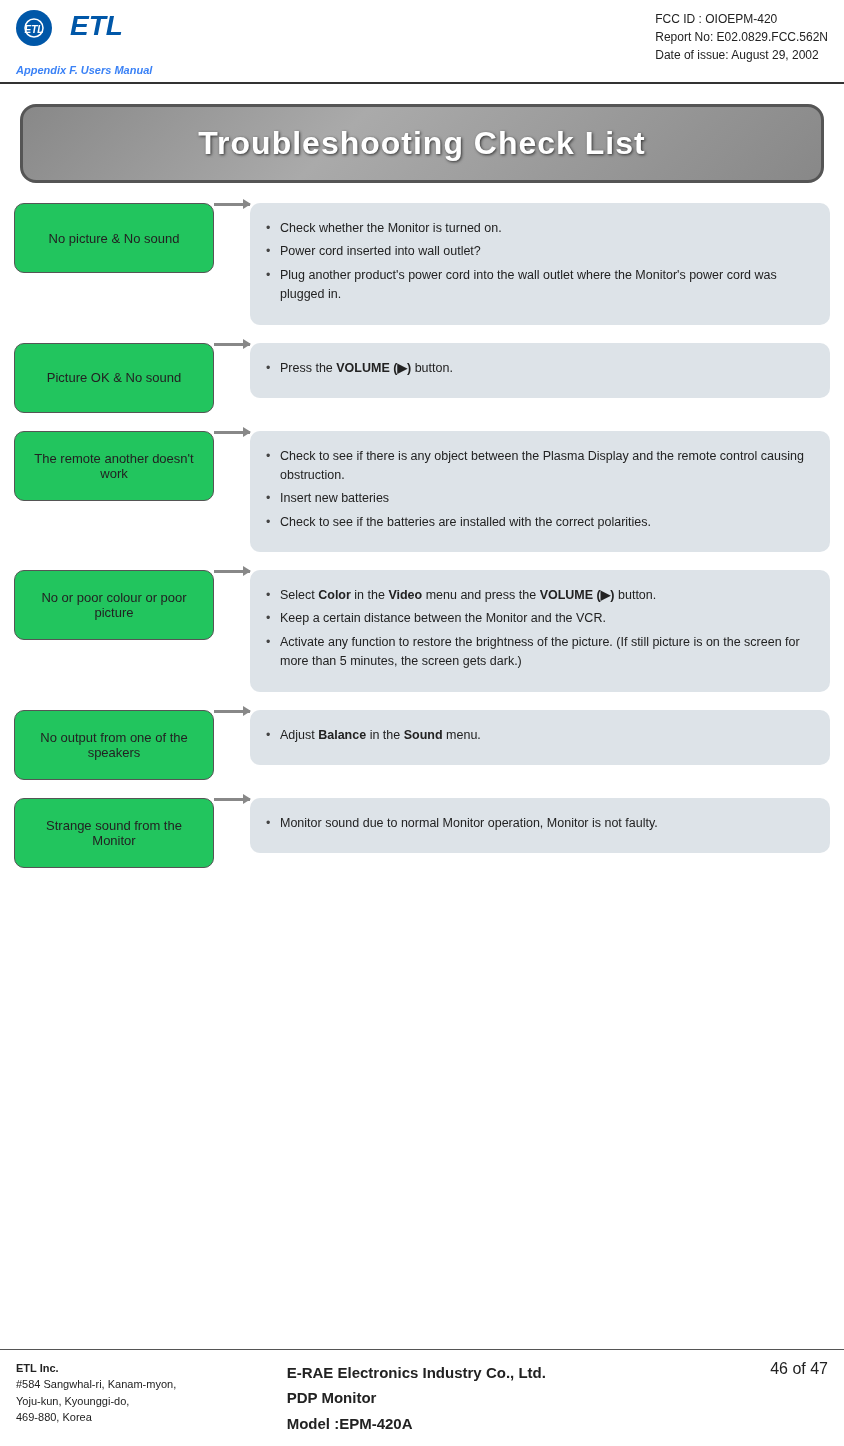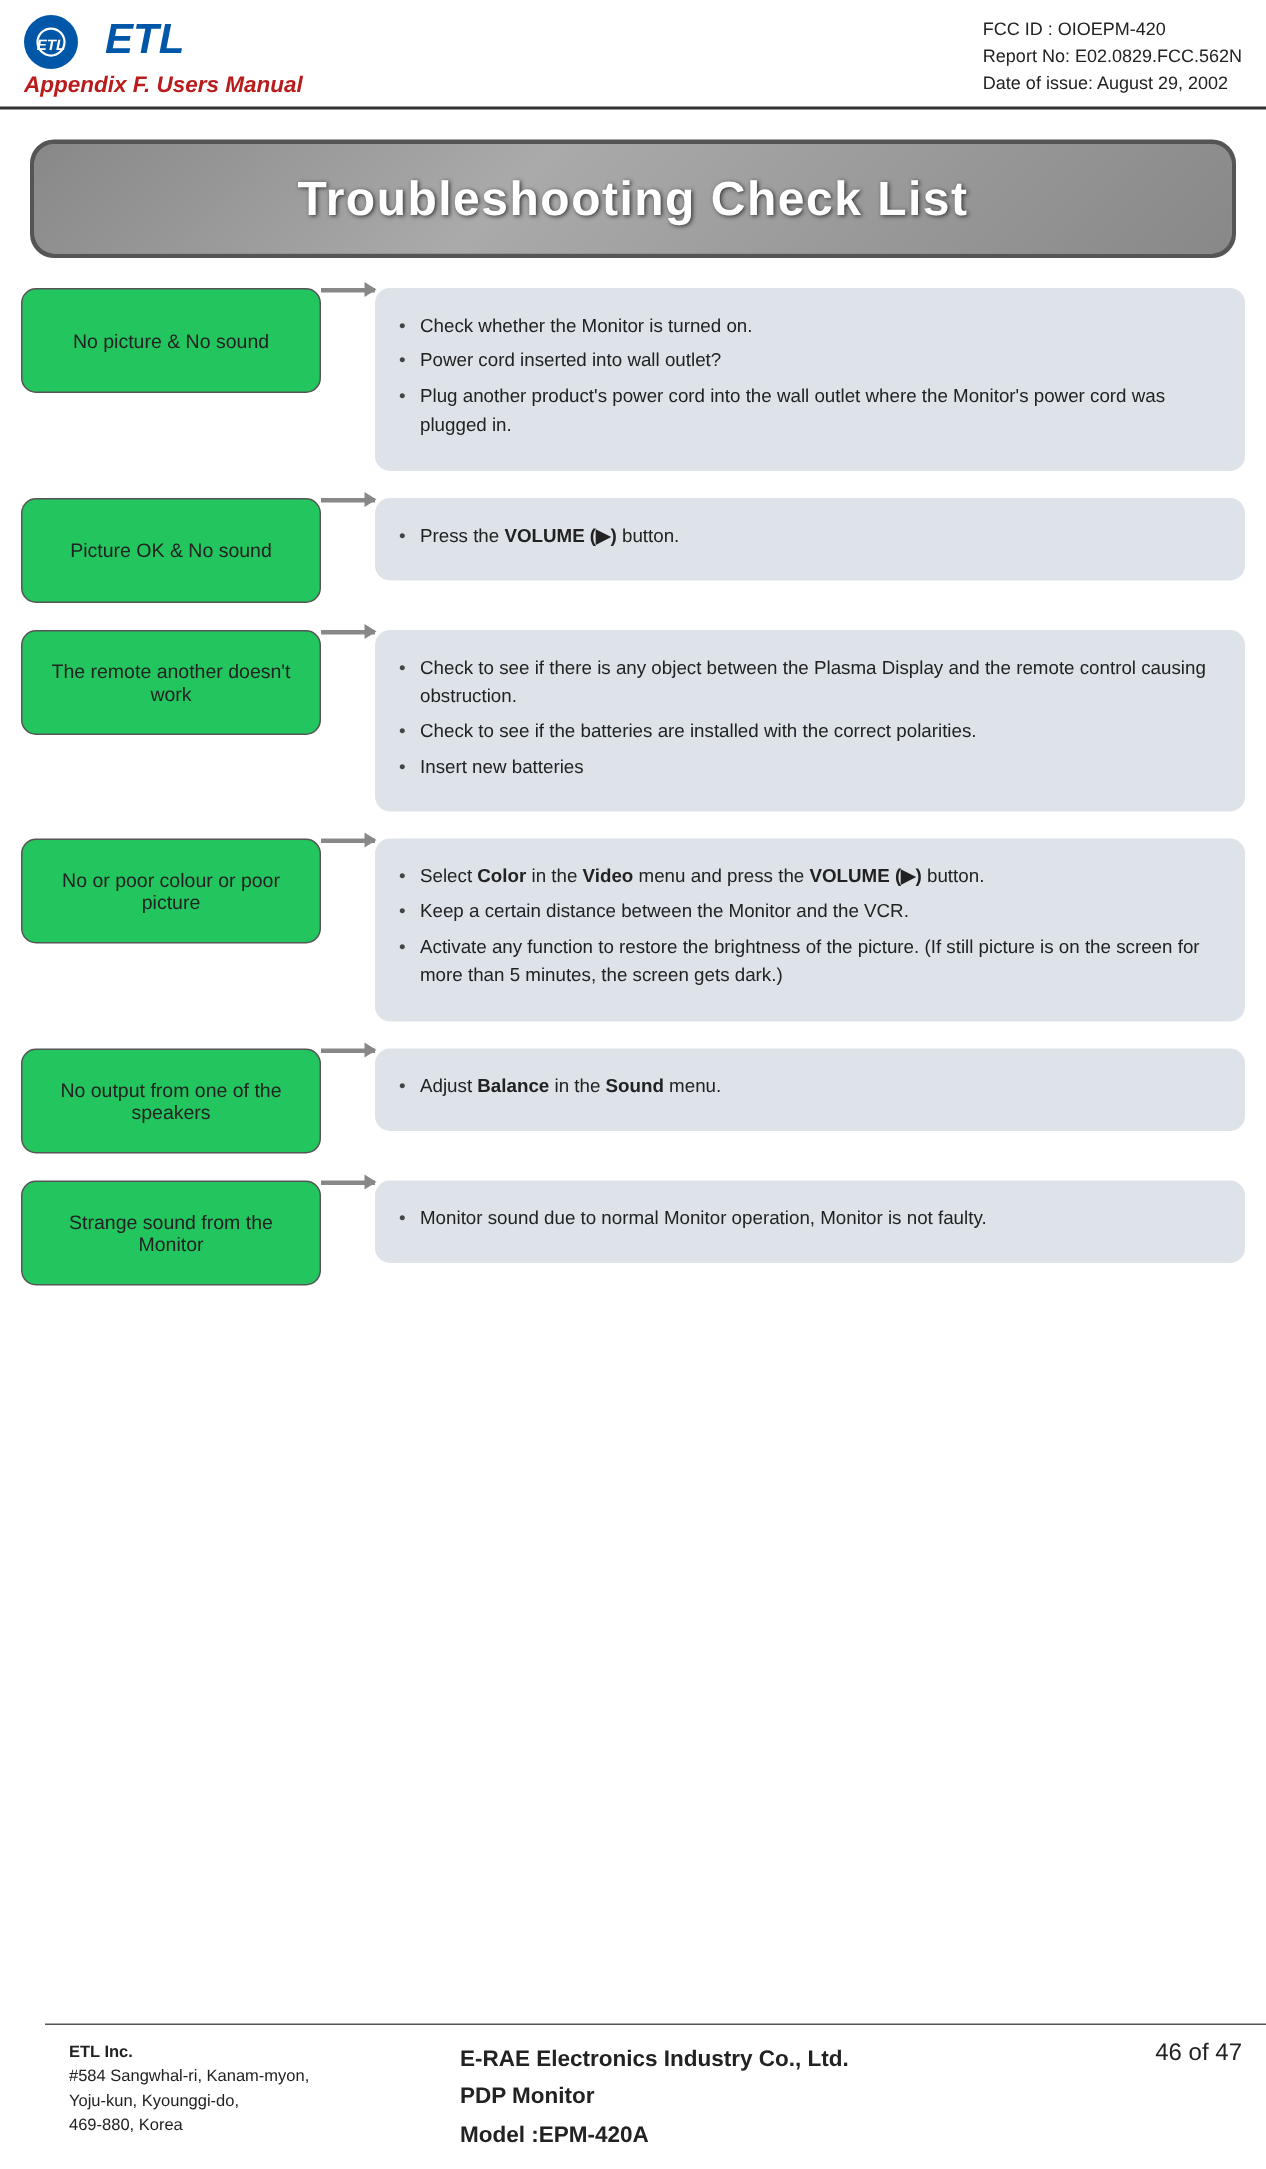--- a/index.html
+++ b/index.html
@@ -43,25 +43,25 @@
       font-size: 11px;
       font-weight: bold;
     }
     .logo-text {
       font-size: 28px;
       font-weight: 900;
       color: #0057a8;
       font-style: italic;
     }
     .appendix-text {
-      font-size: 15px;
+      font-size: 11px;
       font-weight: bold;
       font-style: italic;
-      margin-top: 2px;
-      color: #b91c1c;
+      margin-top: 18px;
+      color: #3b82f6;
     }
     .header-right {
       text-align: left;
       font-size: 12px;
       line-height: 1.5;
       color: #222;
     }
 
     
     .title-banner {
@@ -162,21 +162,20 @@
     .footer {
       position: absolute;
       bottom: 0;
       left: 0;
       right: 0;
       border-top: 1.5px solid #555;
       display: flex;
       align-items: flex-start;
       padding: 10px 16px;
       gap: 0;
-      margin-left: 30px;
     }
     .footer-left {
       flex: 1;
       font-size: 11px;
       color: #222;
       line-height: 1.5;
     }
     .footer-center {
       flex: 1.5;
       font-size: 14px;
@@ -247,22 +246,22 @@
   </div>
 
   <div class="ts-row">
     <div class="ts-label-box">The remote another doesn't work</div>
     <div class="ts-connector">
       <div class="ts-connector-line"></div>
     </div>
     <div class="ts-desc-box">
       <ul>
         <li>Check to see if there is any object between the Plasma Display and the remote control causing obstruction.</li>
+        <li>Insert new batteries</li>
         <li>Check to see if the batteries are installed with the correct polarities.</li>
-        <li>Insert new batteries</li>
       </ul>
     </div>
   </div>
 
   <div class="ts-row">
     <div class="ts-label-box">No or poor colour or poor picture</div>
     <div class="ts-connector">
       <div class="ts-connector-line"></div>
     </div>
     <div class="ts-desc-box">

